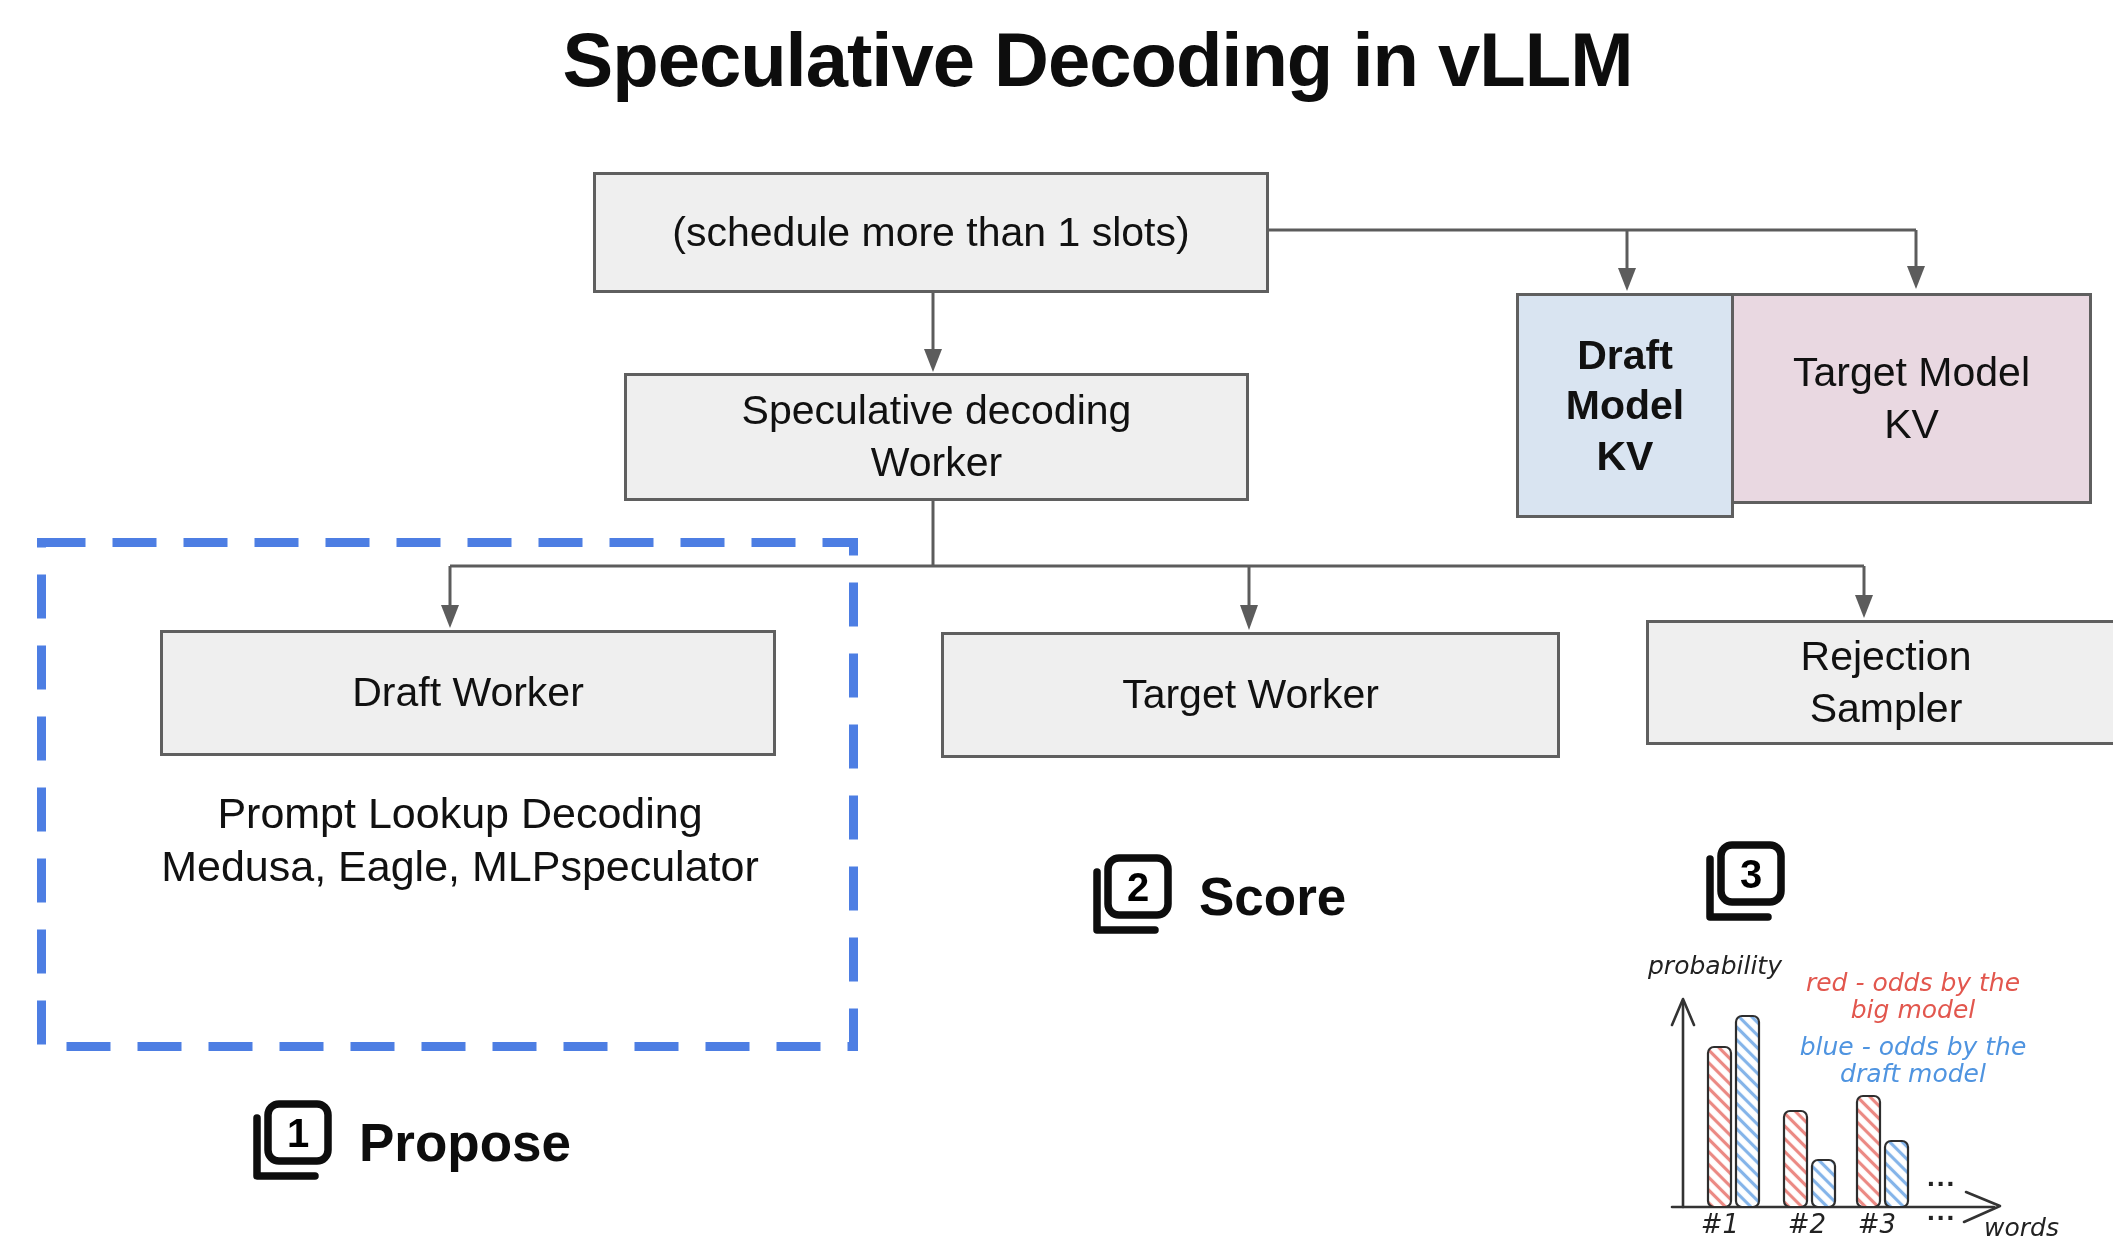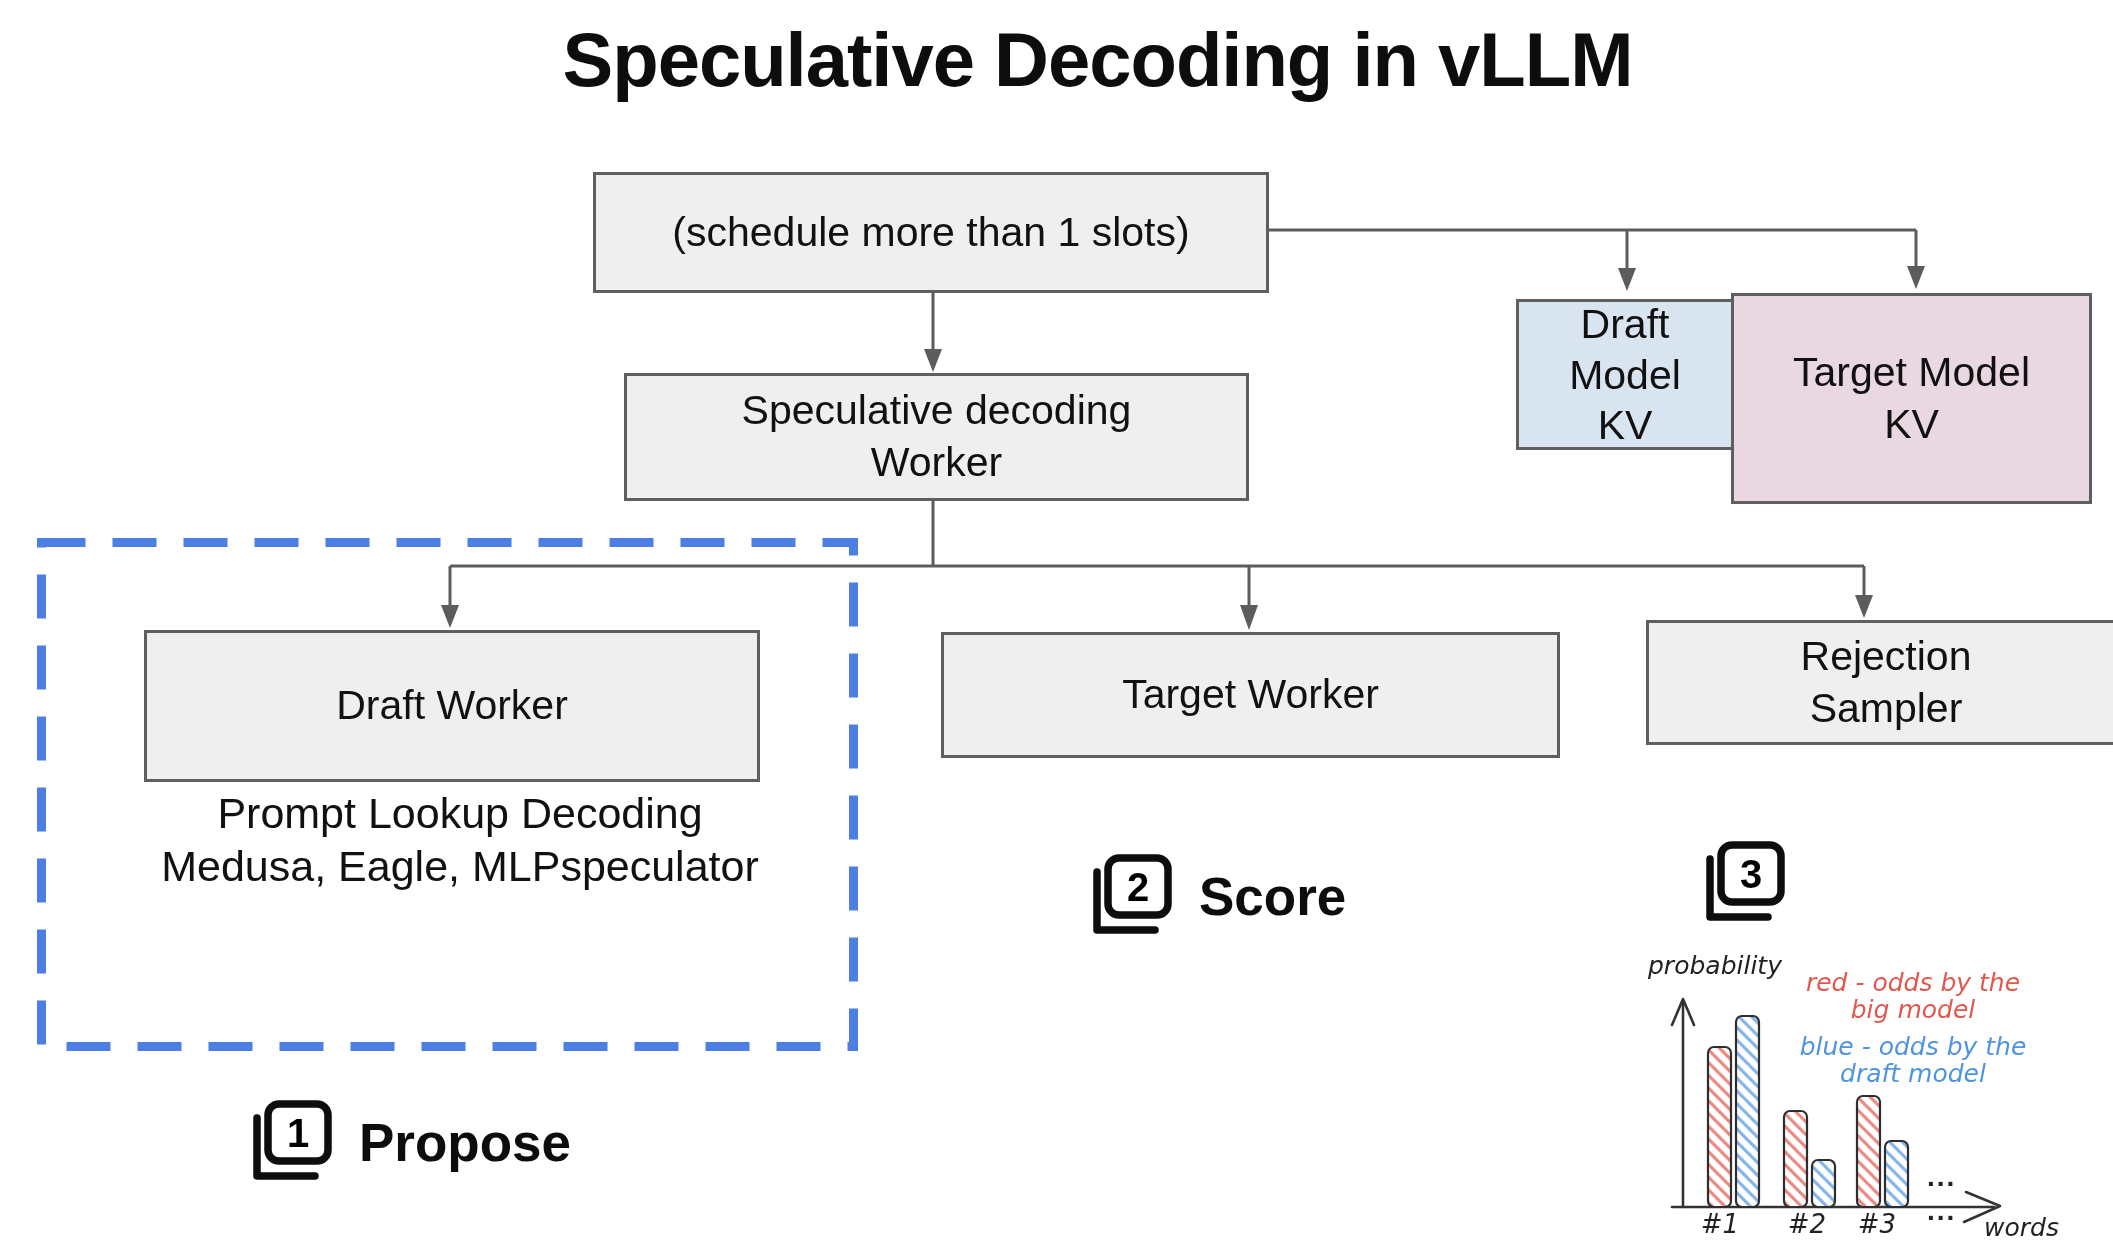--- a/index.html
+++ b/index.html
@@ -17,23 +17,23 @@
   .title{position:absolute;left:0;top:16px;width:2195px;text-align:center;
          font-size:76px;font-weight:bold;letter-spacing:-1px;color:#0d0d0d;}
 
   
   .box{position:absolute;box-sizing:border-box;border:3px solid var(--node_border,#5f5f5f);
        background:var(--node_fill,#efefef);display:flex;flex-direction:column;
        align-items:center;justify-content:center;text-align:center;
        font-size:41px;line-height:1.26;color:#111;}
   #box-scheduler{left:593px;top:172px;width:676px;height:121px;}
   #box-worker{left:624px;top:373px;width:625px;height:128px;}
-  #box-draft-kv{left:1516px;top:299px;width:218px;height:151px;background:var(--draft_kv_fill,#d9e4f1);line-height:1.22;}
+  #box-draft-kv{left:1516px;top:293px;width:218px;height:225px;background:var(--draft_kv_fill,#d9e4f1);line-height:1.22;font-weight:bold;}
   #box-target-kv{left:1731px;top:293px;width:361px;height:211px;background:var(--target_kv_fill,#e9d8e1);}
-  #box-draft-worker{left:144px;top:630px;width:616px;height:152px;}
+  #box-draft-worker{left:160px;top:630px;width:616px;height:126px;}
   #box-target-worker{left:941px;top:632px;width:619px;height:126px;}
   #box-rejection{left:1646px;top:620px;width:480px;height:125px;}
 
   
   #draft-methods{left:60px;top:787px;width:800px;text-align:center;
                  font-size:43px;line-height:53px;color:#111;}
 
   
   .step{position:absolute;display:flex;align-items:center;gap:26px;}
   .step svg{width:82px;height:84px;flex:0 0 auto;}

